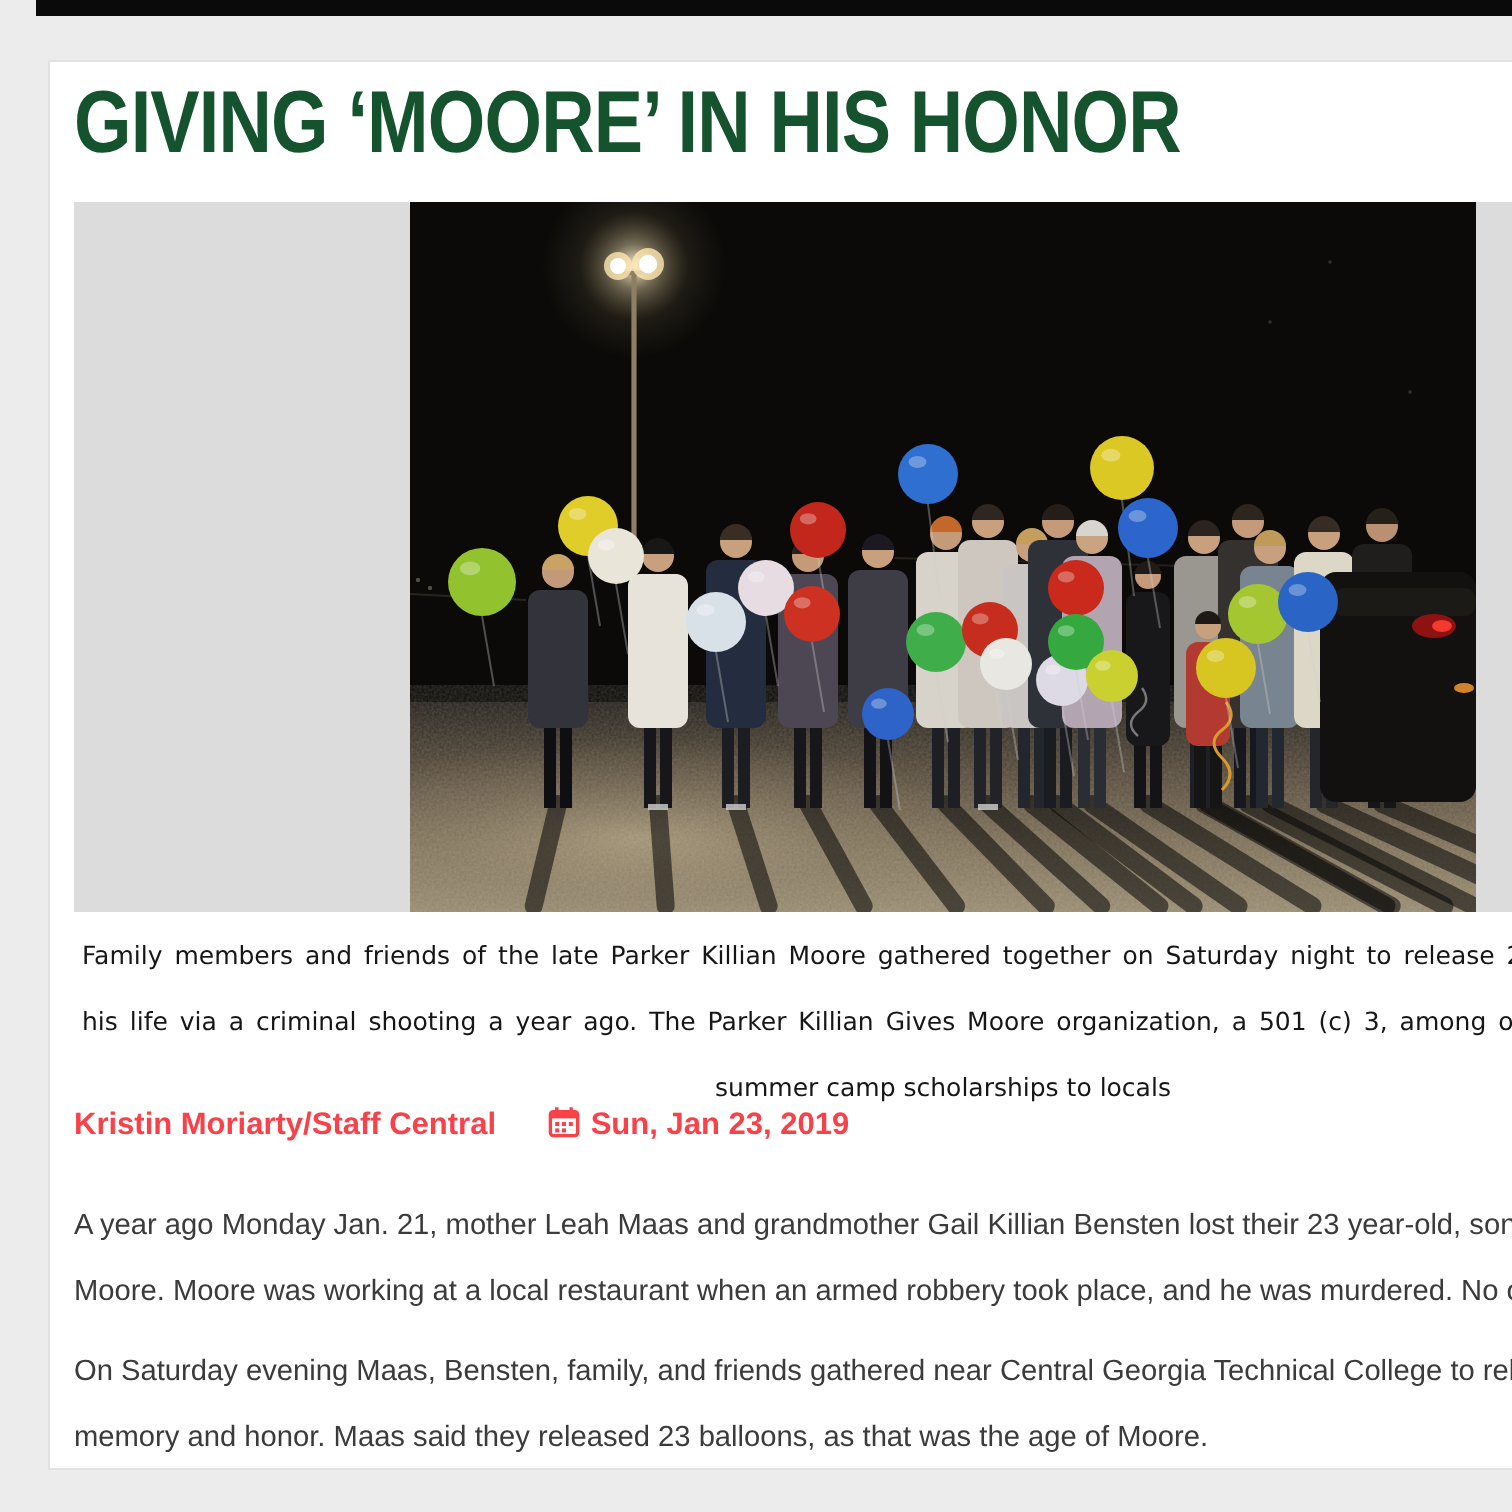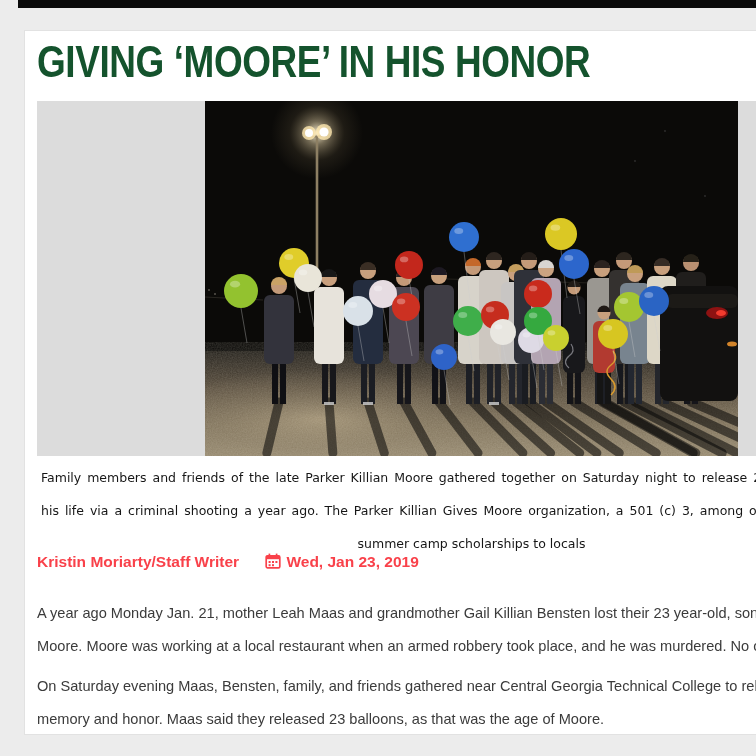--- a/index.html
+++ b/index.html
@@ -295,33 +295,33 @@
     </div>
   </div>
 
   <div class="caption">
     <div class="line">Family members and friends of the late Parker Killian Moore gathered together on Saturday night to release 23 lighted balloons in</div>
     <div class="line">his life via a criminal shooting a year ago. The Parker Killian Gives Moore organization, a 501 (c) 3, among other things, provides</div>
     <div class="line center">summer camp scholarships to locals</div>
   </div>
 
   <div class="byline" style="color: rgb(249, 65, 74);">
-    <span class="author">Kristin Moriarty/Staff Writer</span>
+    <span class="author">Kristin Moriarty/Staff Central</span>
     <span class="dategroup">
       <svg width="16" height="16" viewBox="0 0 16 16">
         <rect x="1.2" y="2.8" width="13.6" height="12" rx="1.4" fill="none" stroke="currentColor" stroke-width="1.7"></rect>
         <rect x="1.2" y="2.8" width="13.6" height="3.4" fill="currentColor"></rect>
         <line x1="4.4" y1="0.6" x2="4.4" y2="4" stroke="currentColor" stroke-width="1.7"></line>
         <line x1="11.6" y1="0.6" x2="11.6" y2="4" stroke="currentColor" stroke-width="1.7"></line>
         <rect x="3.6" y="8" width="2" height="2" fill="currentColor"></rect>
         <rect x="7" y="8" width="2" height="2" fill="currentColor"></rect>
         <rect x="10.4" y="8" width="2" height="2" fill="currentColor"></rect>
         <rect x="3.6" y="11.2" width="2" height="2" fill="currentColor"></rect>
         <rect x="7" y="11.2" width="2" height="2" fill="currentColor"></rect>
-      </svg><span>Wed, Jan 23, 2019</span>
+      </svg><span>Sun, Jan 23, 2019</span>
     </span>
   </div>
 
   <div class="bodytext p1">
     <div class="line">A year ago Monday Jan. 21, mother Leah Maas and grandmother Gail Killian Bensten lost their 23 year-old, son and grandson</div>
     <div class="line">Moore. Moore was working at a local restaurant when an armed robbery took place, and he was murdered. No one has been</div>
   </div>
 
   <div class="bodytext p2">
     <div class="line">On Saturday evening Maas, Bensten, family, and friends gathered near Central Georgia Technical College to release 23 led</div>

